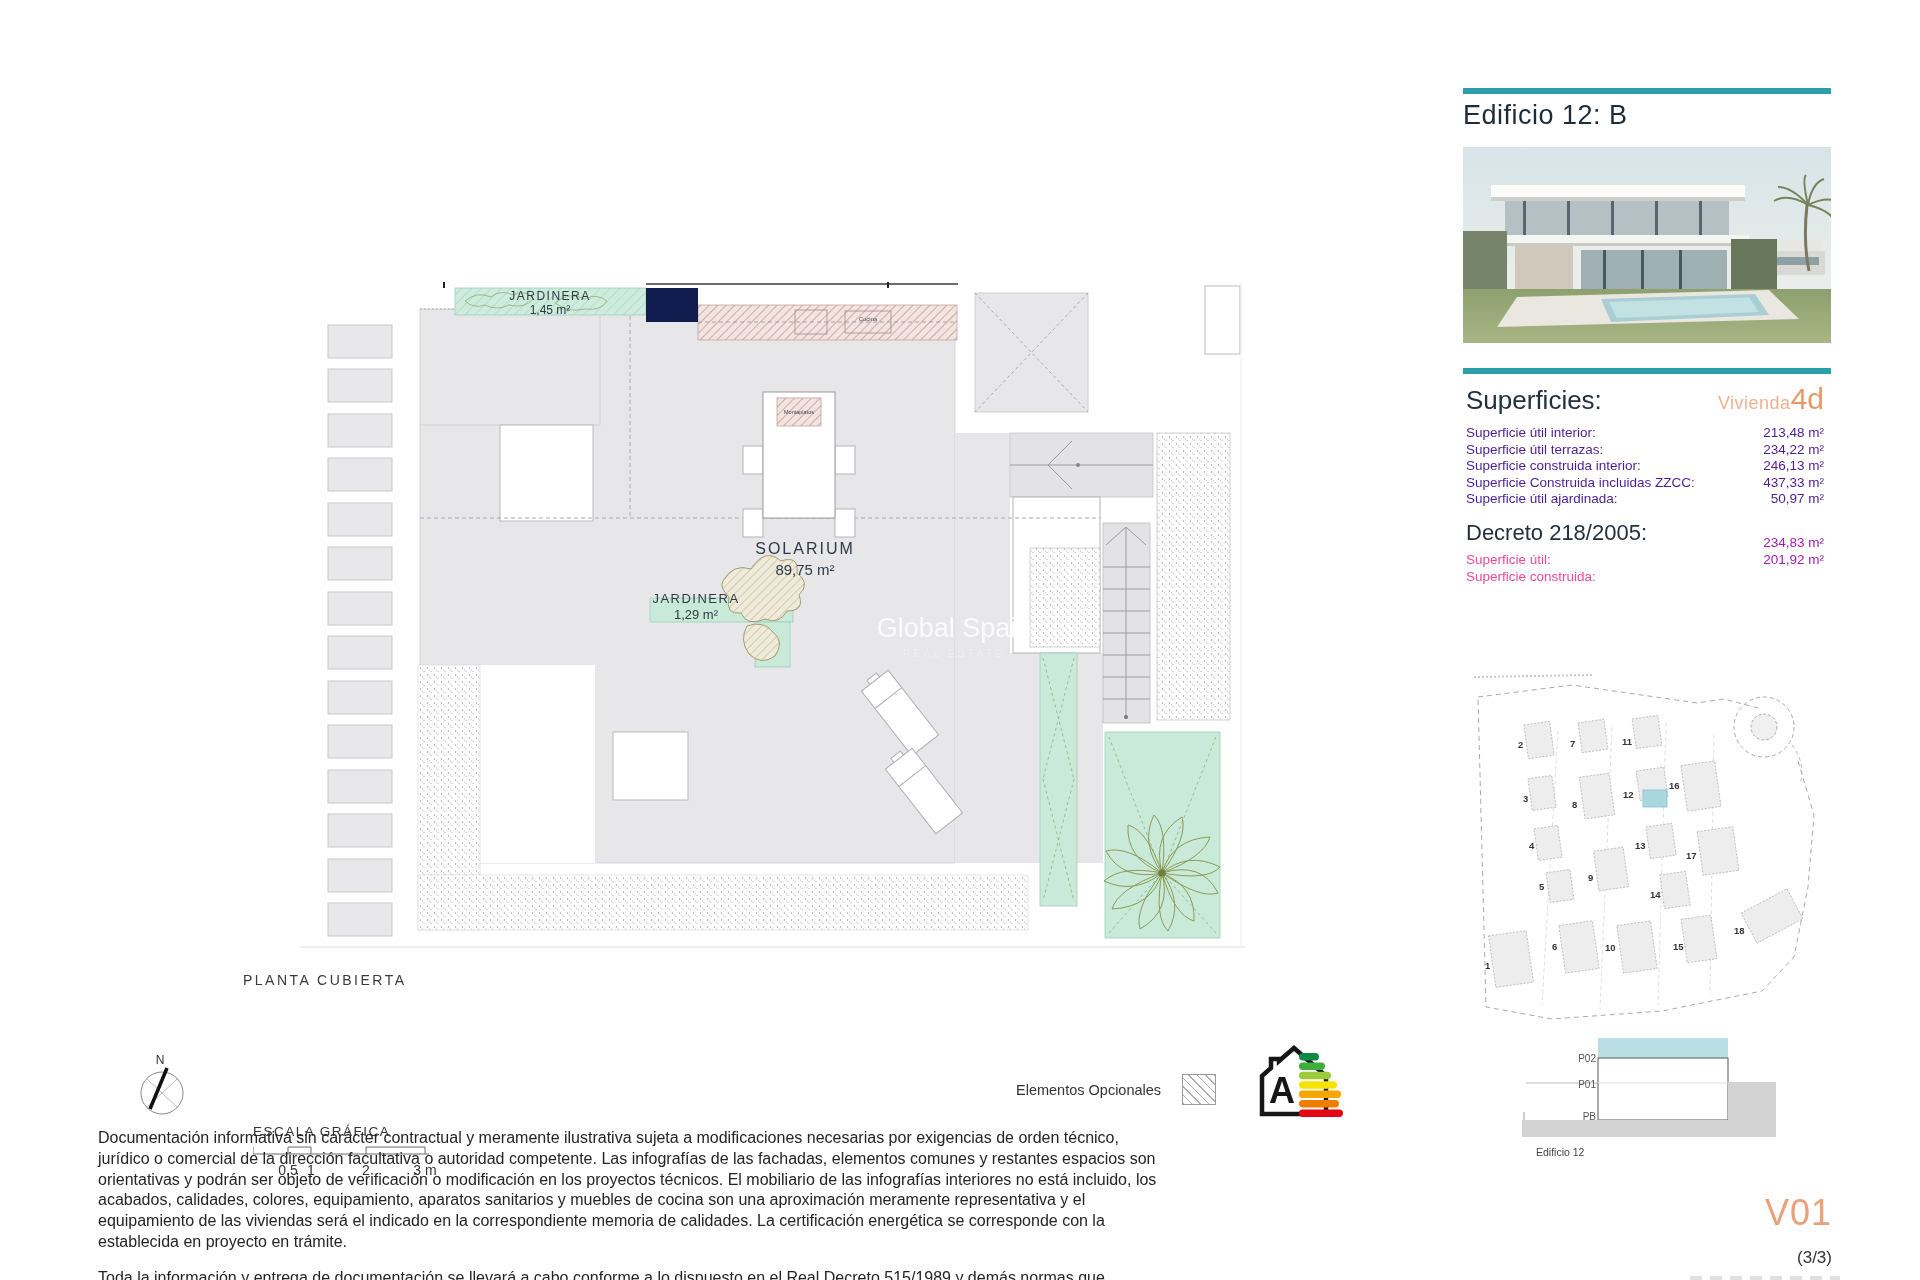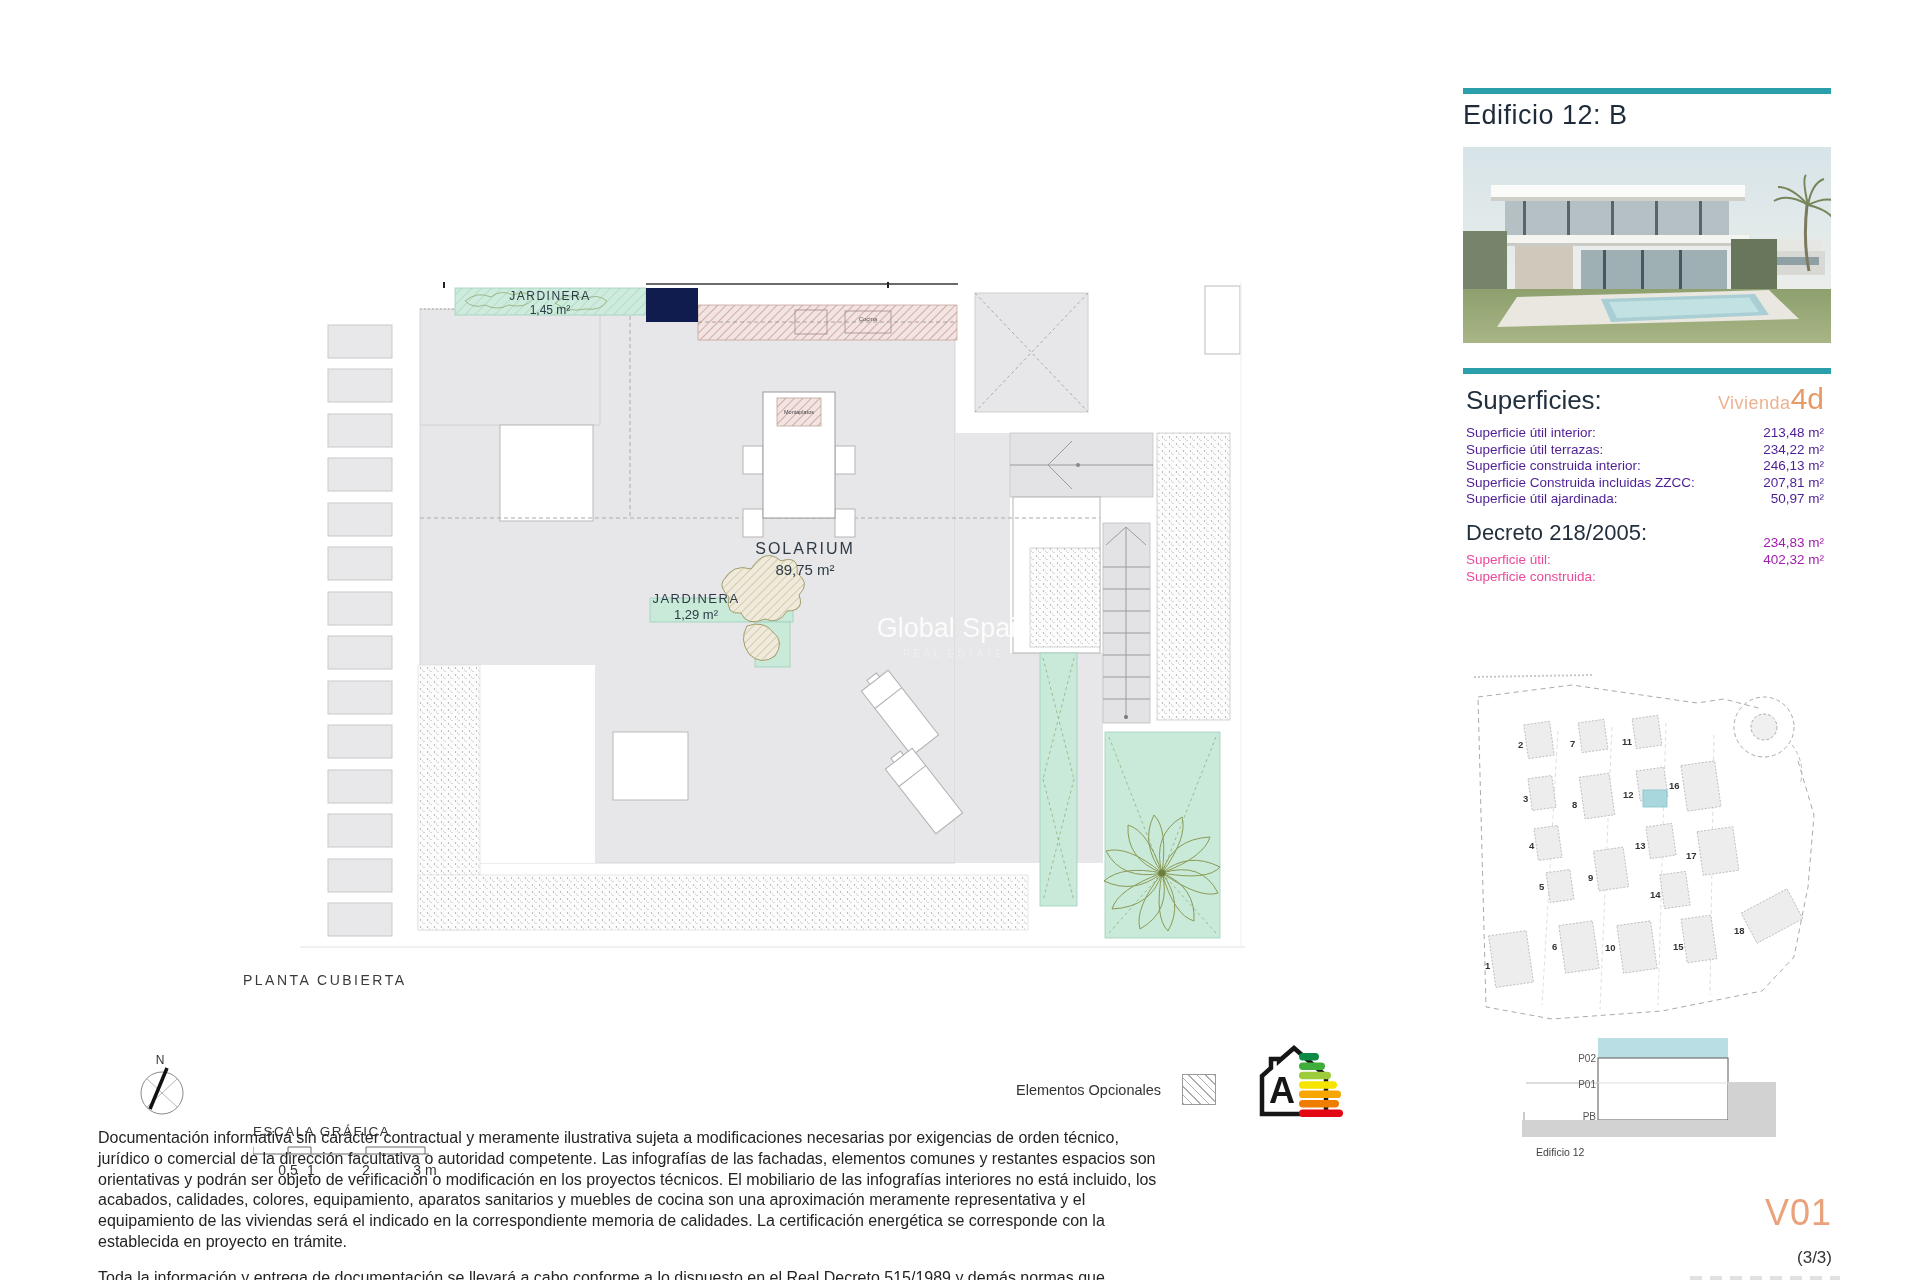--- a/index.html
+++ b/index.html
@@ -380,38 +380,38 @@
     <div class="sup-row">
         <span>Superficie útil terrazas:</span>
         <span>234,22 m²</span>
       </div>
     <div class="sup-row">
         <span>Superficie construida interior:</span>
         <span>246,13 m²</span>
       </div>
     <div class="sup-row">
         <span>Superficie Construida incluidas ZZCC:</span>
-        <span>207,81 m²</span>
+        <span>437,33 m²</span>
       </div>
     <div class="sup-row">
         <span>Superficie útil ajardinada:</span>
         <span>50,97 m²</span>
       </div>
   </div>
 </div>
 
 <div id="decreto">
   <p id="decreto-title">Decreto 218/2005:</p>
   <div id="decreto-labels">
     <div class="dec-label">Superficie útil:</div>
     <div class="dec-label">Superficie construida:</div>
   </div>
   <div id="decreto-values">
     <div>234,83 m²</div>
-    <div>402,32 m²</div>
+    <div>201,92 m²</div>
   </div>
 </div>
 
 <svg id="siteplan" class="abs" viewBox="0 0 370 360">
   <line x1="12" y1="12" x2="130" y2="10" stroke="#bbbbbb" stroke-width="2" stroke-dasharray="2,2" opacity="0.8"></line>
   <path d="M16,32 L110,20 L235,38 L262,34 L300,44" fill="none" stroke="#aaaaaa" stroke-dasharray="5,4"></path>
   <path d="M336,96 L352,150 L346,222 L332,292 L300,326 L200,346 L90,354 L24,342 L16,32" fill="none" stroke="#aaaaaa" stroke-dasharray="5,4"></path>
   <circle cx="302" cy="62" r="30" fill="none" stroke="#aaaaaa" stroke-dasharray="4,3"></circle>
   <circle cx="302" cy="62" r="13" fill="#f0f0f0" stroke="#aaaaaa" stroke-dasharray="3,2"></circle>
   <path d="M330,80 q14,18 8,40" fill="none" stroke="#bbbbbb" stroke-dasharray="4,3"></path>

